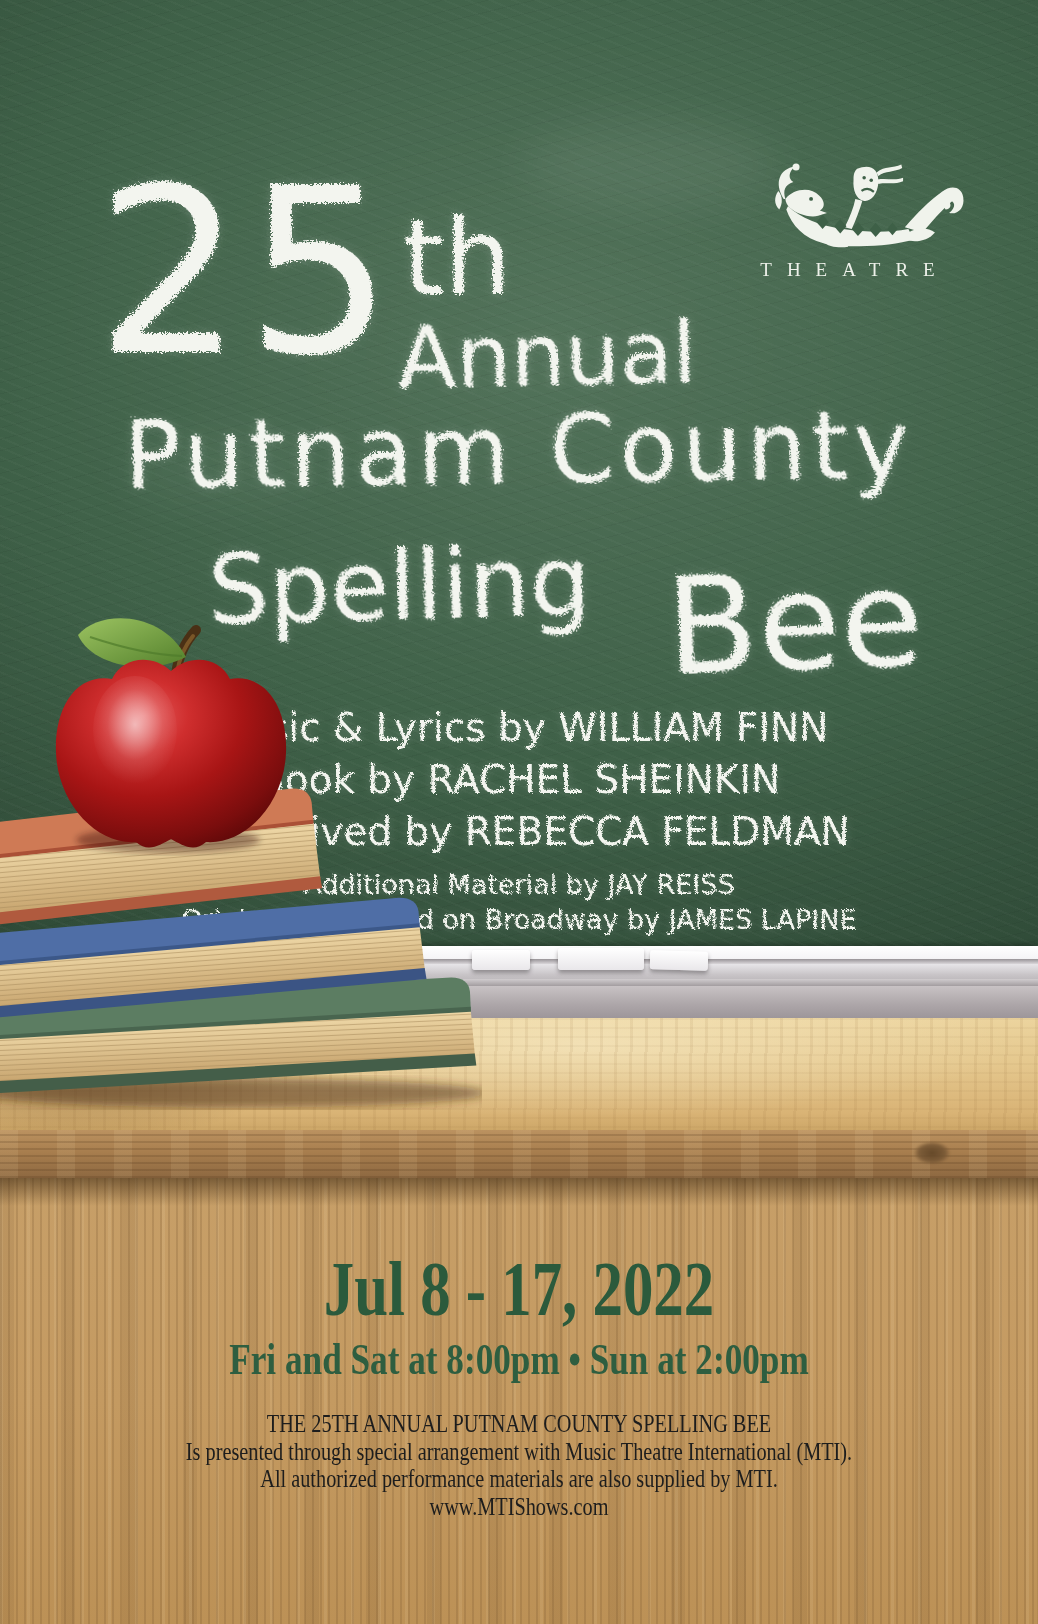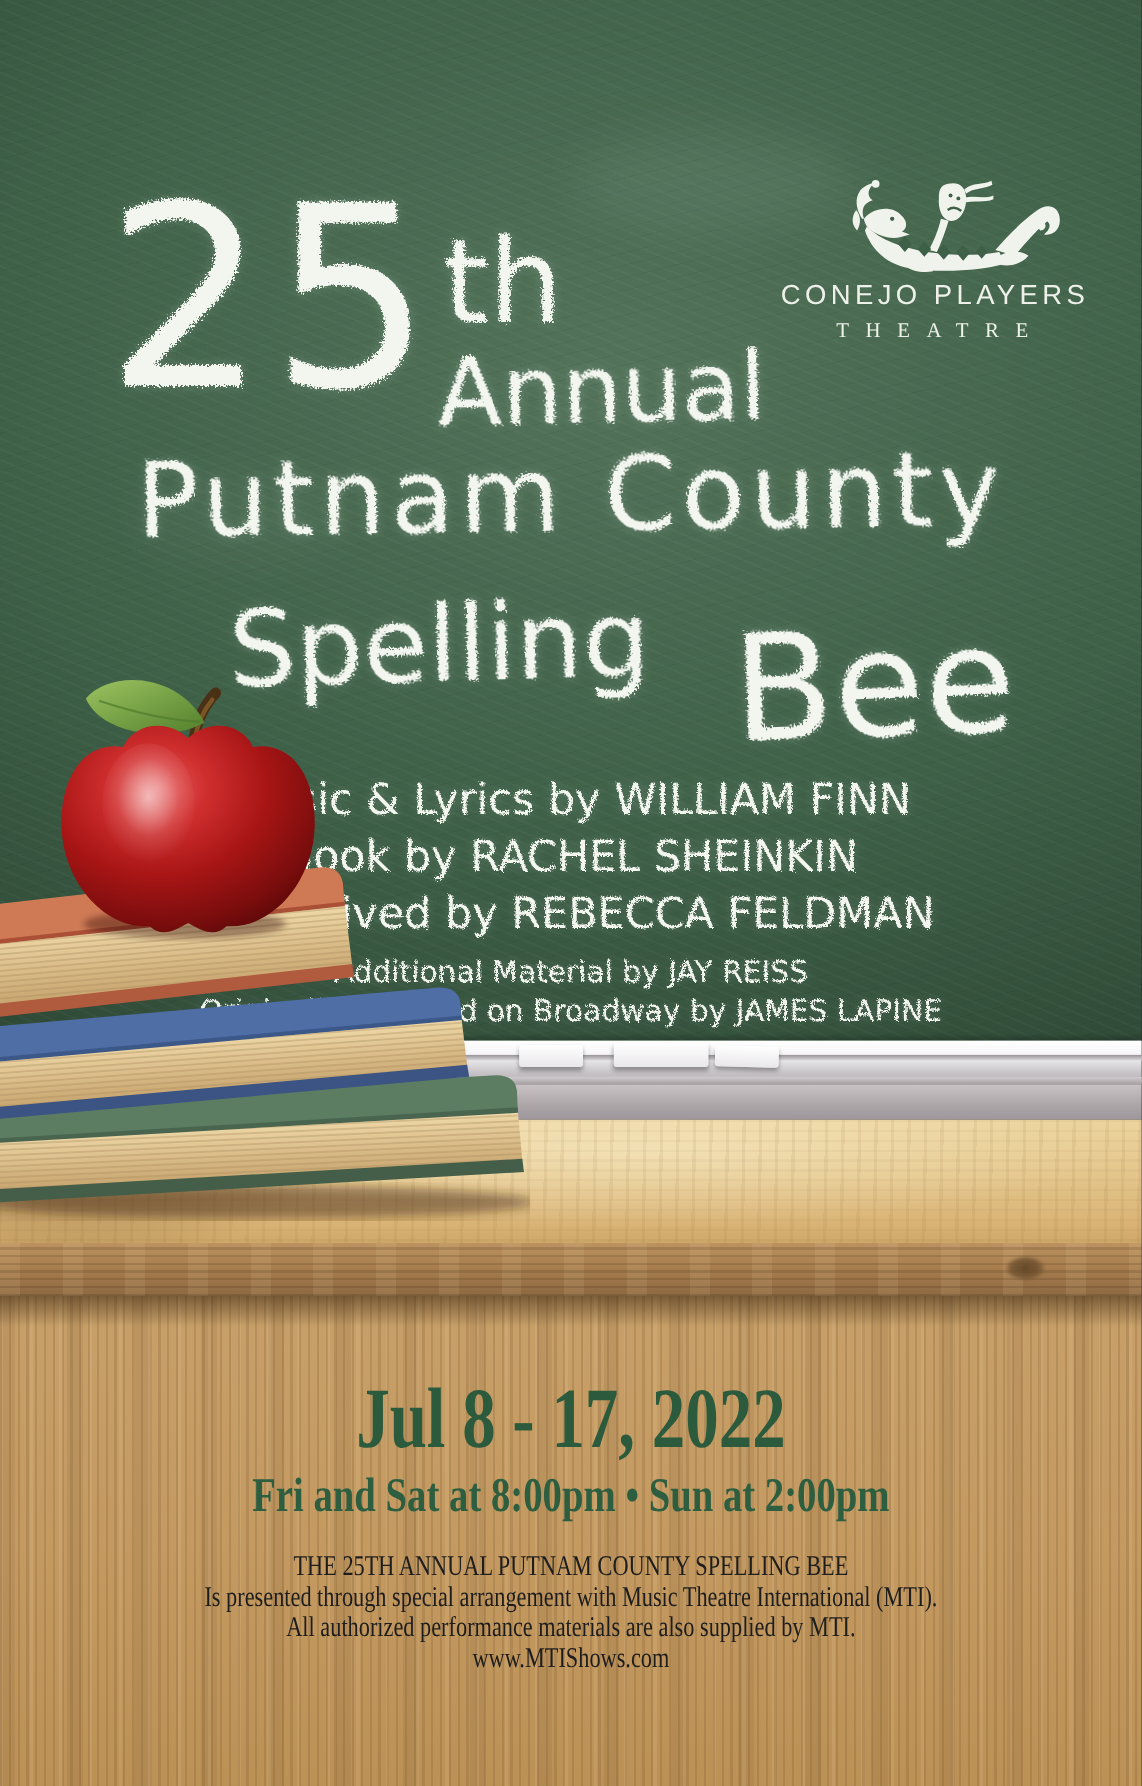--- a/index.html
+++ b/index.html
@@ -161,21 +161,20 @@
           <path d="M92,68 l7,-8 7,8 -7,8 Z"></path>
           <path d="M112,73 l7,-8 7,8 -7,8 Z"></path>
           <path d="M132,76 l7,-8 7,8 -7,8 Z"></path>
           <path d="M152,77 l7,-8 7,8 -7,8 Z"></path>
           <path d="M172,76 l6,-7 6,7 -6,7 Z"></path>
           <circle cx="146" cy="18" r="2"></circle>
           <circle cx="154" cy="21" r="2"></circle>
         </g>
         <path d="M143,33 Q150,28 157,34" fill="none" stroke="#3e6047" stroke-width="2.5"></path>
       </svg>
-      <div class="logo-line1">CONEJO PLAYERS</div>
       <div class="logo-line2">THEATRE</div>
     </div>
 
     <div class="t-25 chalk"><span class="num">25</span><span class="suffix">th</span></div>
 
     <div class="t-annual chalk">Annual</div>
     <div class="t-putnam chalk">Putnam County</div>
     <div class="t-spelling chalk">Spelling</div>
     <div class="t-bee chalk">Bee</div>
 

